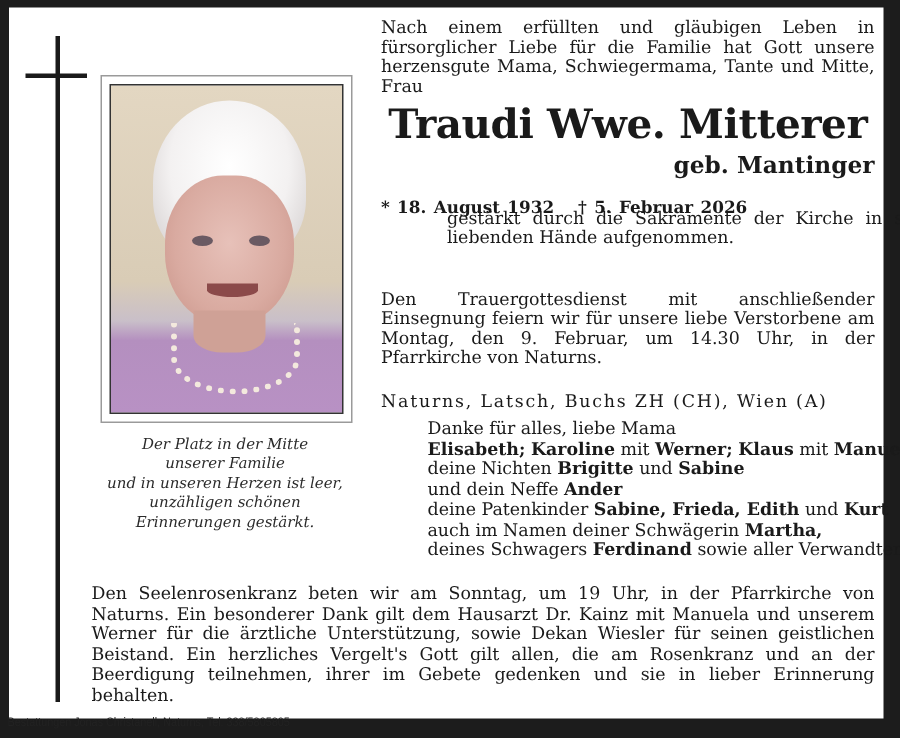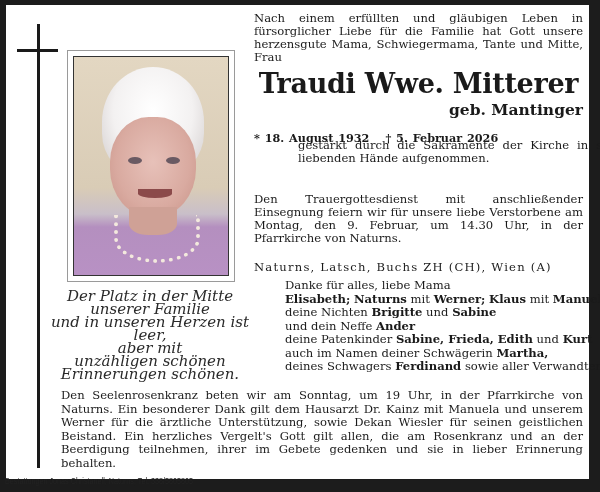--- a/index.html
+++ b/index.html
@@ -48,21 +48,21 @@
   .photo .eye.l { left: 54px; }
   .photo .eye.r { left: 92px; }
   .photo .mouth { position: absolute; left: 64px; top: 132px; width: 34px; height: 9px; background: #8b4a4a; border-radius: 0 0 50% 50%; }
   .photo .neck { position: absolute; left: 55px; top: 150px; width: 48px; height: 28px; background: #cfa196; border-radius: 0 0 40% 40%; }
   .photo .pearls {
     position: absolute; left: 40px; top: 158px; width: 78px; height: 44px;
     border: 4px dotted #f3e9dd; border-top: none; border-radius: 0 0 50% 50%;
   }
   .caption {
     position: absolute; left: 40px; top: 285px; width: 208px;
-    text-align: center; font-style: italic; font-size: 15px; line-height: 13px;
+    text-align: center; font-style: italic; font-size: 10px; line-height: 13px;
     color: #2a2a2a;
   }
   .p { font-size: 11.6px; line-height: 13px; margin: 0; text-align: justify; }
   .intro { position: absolute; left: 248px; top: 7px; width: 329px; }
   .name {
     position: absolute; left: 248px; top: 64px; width: 329px; text-align: center;
     font-weight: bold; font-size: 27px; line-height: 30px; letter-spacing: -0.3px;
   }
   .nee {
     position: absolute; left: 248px; top: 96px; width: 329px; text-align: right;
@@ -106,23 +106,22 @@
       <div class="mouth"></div>
       <div class="neck"></div>
       <div class="pearls"></div>
     </div>
   </div>
 
   <div class="caption">
     <div>Der Platz in der Mitte</div>
     <div>unserer Familie</div>
     <div>und in unseren Herzen ist leer,</div>
-    <div>aber mit</div>
     <div>unzähligen schönen</div>
-    <div>Erinnerungen schönen.</div>
+    <div>Erinnerungen gestärkt.</div>
   </div>
 
   <div class="intro">
     <p class="p">Nach einem erfüllten und gläubigen Leben in fürsorglicher Liebe für die Familie hat Gott unsere herzensgute Mama, Schwiegermama, Tante und Mitte, Frau</p>
   </div>
 
   <div class="name">Traudi Wwe. Mitterer</div>
   <div class="nee">geb. Mantinger</div>
   <div class="dates">
     <span>* 18. August 1932</span><span>† 5. Februar 2026</span>
@@ -134,21 +133,21 @@
   <div class="para2">
     <p class="p">Den Trauergottesdienst mit anschließender Einsegnung feiern wir für unsere liebe Verstorbene am Montag, den 9. Februar, um 14.30 Uhr, in der Pfarrkirche von Naturns.</p>
   </div>
 
   <div class="places">Naturns, Latsch, Buchs ZH (CH), Wien (A)</div>
 
   <div class="family">
     <p class="p">Danke für alles, liebe Mama</p>
     <p class="p">
       <b>Elisabeth;</b>
-      <b>Naturns</b>
+      <b>Karoline</b>
       <span>mit</span>
       <b>Werner;</b>
       <b>Klaus</b>
       <span>mit</span>
       <b>Manuela</b>
     </p>
     <p class="p">
       <span>deine Nichten</span>
       <b>Brigitte</b>
       <span>und</span>

